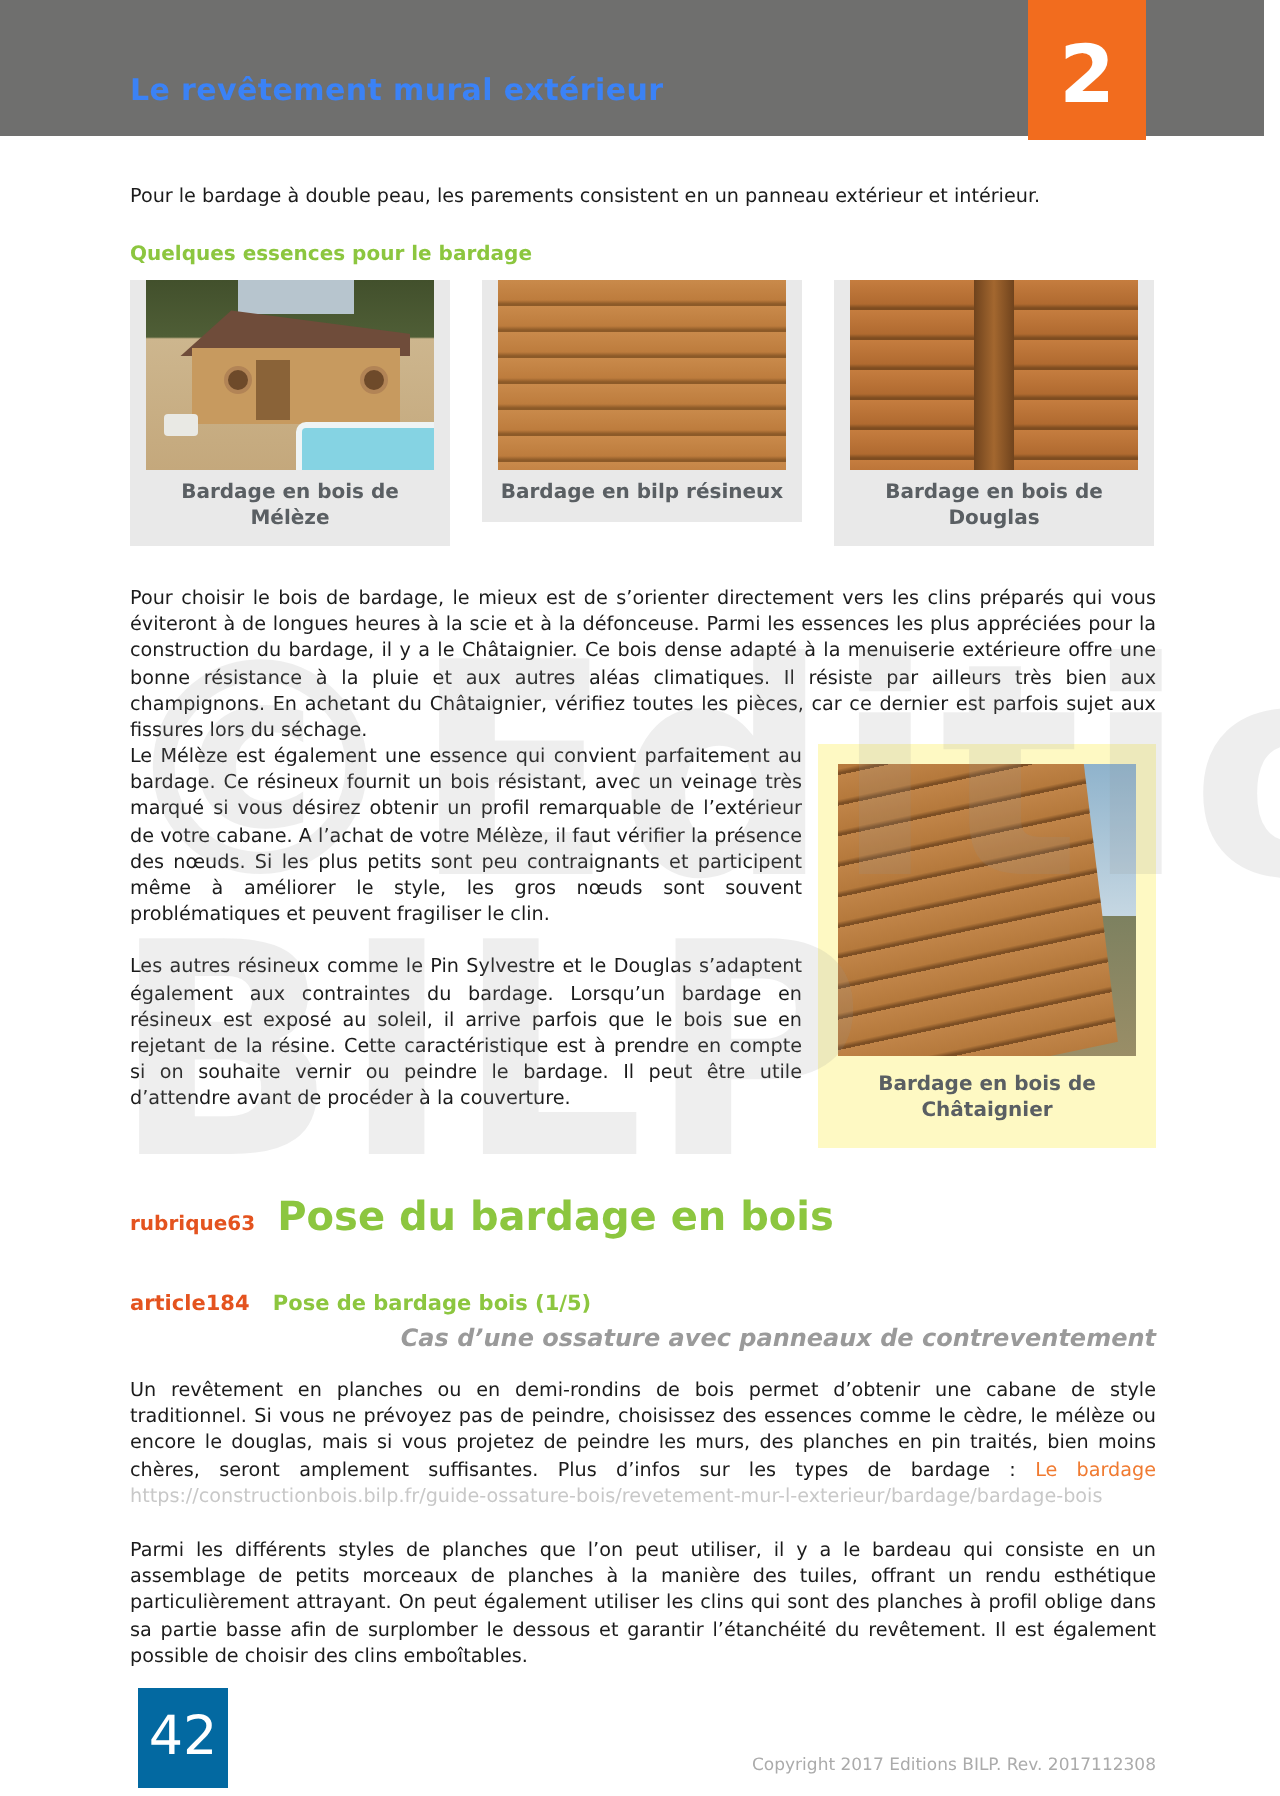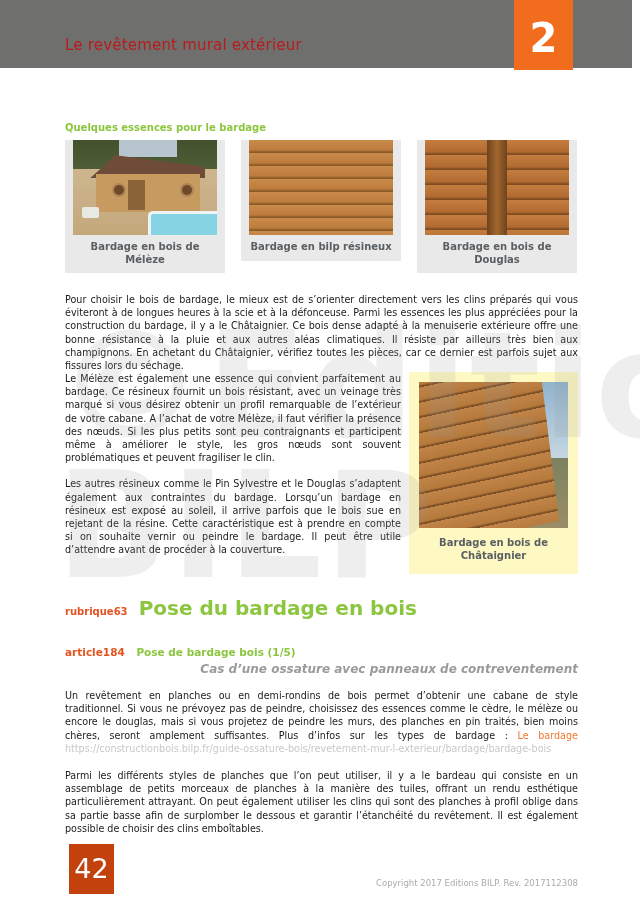--- a/index.html
+++ b/index.html
@@ -1,21 +1,21 @@
 <!DOCTYPE html>
 <html lang="fr"><head>
 <meta charset="utf-8">
 <style>
   html,body{margin:0;padding:0;background:#fff;}
   .page{position:relative;width:640px;height:898px;background:#ffffff;overflow:hidden;
         font-family:"DejaVu Sans",sans-serif;color:#1b1b1b;}
 
   
   .header-bar{position:absolute;left:0;top:0;width:632px;height:68px;background:#6F6F6E;}
-  .header-title{position:absolute;left:65px;top:36px;font-size:15px;font-weight:normal;color:#b91c1c;letter-spacing:.2px;}
+  .header-title{position:absolute;left:65px;top:36px;font-size:15px;font-weight:bold;color:#3b82f6;letter-spacing:.2px;}
   .chapter-badge{position:absolute;left:514px;top:0;width:59px;height:70px;background:#F26C1E;
                  color:#fff;font-size:40px;font-weight:bold;text-align:center;line-height:76px;}
 
   
   .p{font-size:9.6px;line-height:13.2px;text-align:justify;color:#1b1b1b;}
   .intro{position:absolute;left:65px;top:92px;width:513px;text-align:left;}
   .essences-heading{position:absolute;left:65px;top:122px;font-size:10px;font-weight:bold;color:#8CC63F;}
 
   
   .gallery{position:absolute;left:65px;top:140px;width:514px;display:flex;gap:16px;align-items:flex-start;}
@@ -72,39 +72,40 @@
   .article-title{color:#8CC63F;margin-left:8px;}
   .subtitle{position:absolute;left:65px;top:662px;width:513px;text-align:right;
             font-size:12px;font-style:italic;font-weight:bold;color:#9A9A9A;}
 
   .p-full2{position:absolute;left:65px;top:689px;width:513px;}
   .p-full3{position:absolute;left:65px;top:769px;width:513px;}
   .link-label{color:#F07A30;}
   .link-url{color:#C8C8C8;}
 
   
-  .page-box{position:absolute;left:69px;top:844px;width:45px;height:50px;background:#c2410c;
+  .page-box{position:absolute;left:69px;top:844px;width:45px;height:50px;background:#0369a1;
             color:#fff;font-size:27px;text-align:center;line-height:50px;}
   .copyright{position:absolute;left:278px;top:878px;width:300px;text-align:right;
              font-size:8.5px;color:#ABABAB;}
 
   
   .watermark{position:absolute;left:56px;top:316px;z-index:6;pointer-events:none;
              font-size:148px;font-weight:bold;line-height:140px;white-space:nowrap;
              color:rgba(150,150,150,0.16);letter-spacing:2px;}
 </style>
 </head>
 <body>
 
 <div class="page">
 
   <div class="header-bar"></div>
   <div class="header-title">Le revêtement mural extérieur</div>
   <div class="chapter-badge">2</div>
 
+  <div class="p intro">Pour le bardage à double peau, les parements consistent en un panneau extérieur et intérieur.</div>
   <div class="essences-heading">Quelques essences pour le bardage</div>
 
   <div class="gallery">
     <div class="card">
       <div class="photo photo-meleze">
         <div class="pm-sky"></div>
         <div class="pm-roof"></div>
         <div class="pm-wall"></div>
         <div class="pm-door"></div>
         <div class="pm-hole1"></div>

